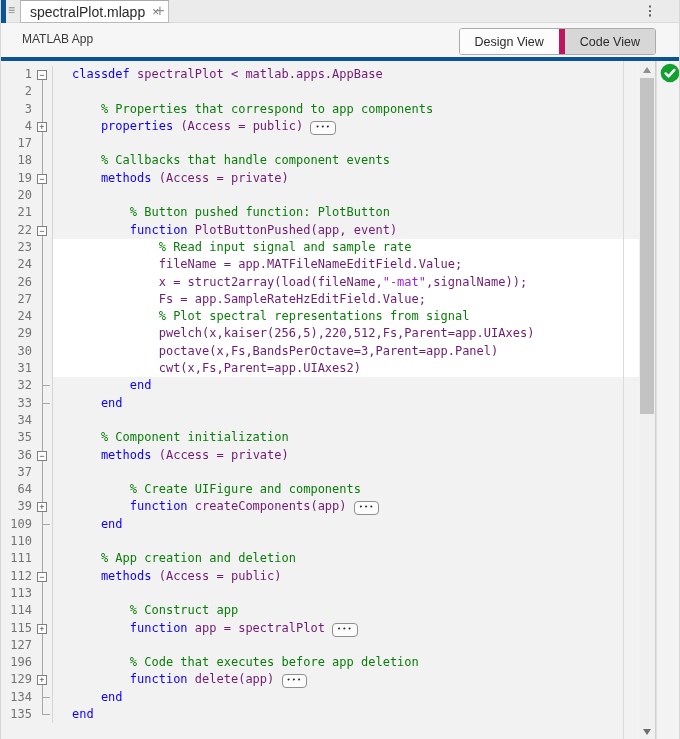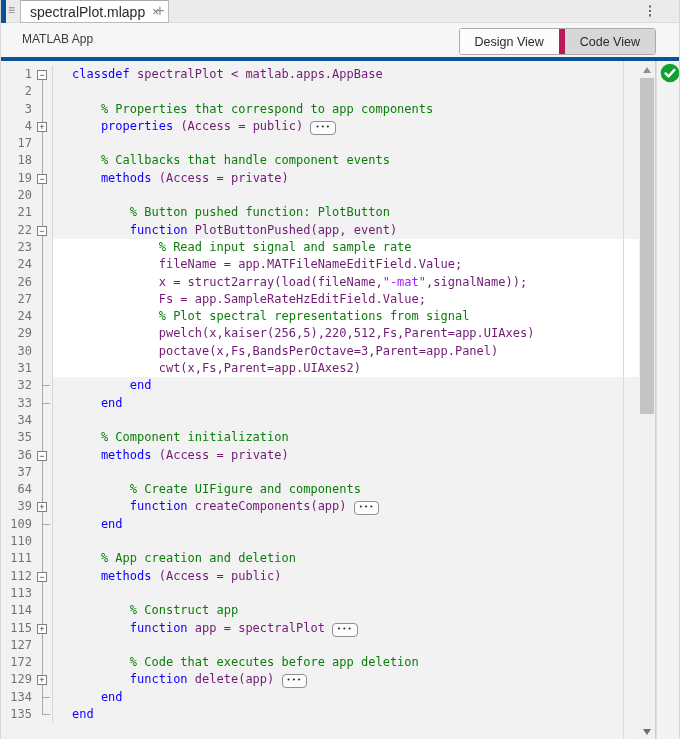--- a/index.html
+++ b/index.html
@@ -395,21 +395,21 @@
           <span class="codecell"><span class="tok-k">        function</span><span class="tok-p"> app = spectralPlot </span><span class="ell">•••</span></span>
         </div>
         <div class="crow">
           <span class="lnum">127</span>
           <span class="fold">
             <i class="vl"></i>
           </span>
           <span class="codecell"></span>
         </div>
         <div class="crow">
-          <span class="lnum">172</span>
+          <span class="lnum">196</span>
           <span class="fold">
             <i class="vl"></i>
           </span>
           <span class="codecell"><span class="tok-c">        % Code that executes before app deletion</span></span>
         </div>
         <div class="crow">
           <span class="lnum">129</span>
           <span class="fold">
             <i class="vl"></i>
             <span class="fbox">+</span>

